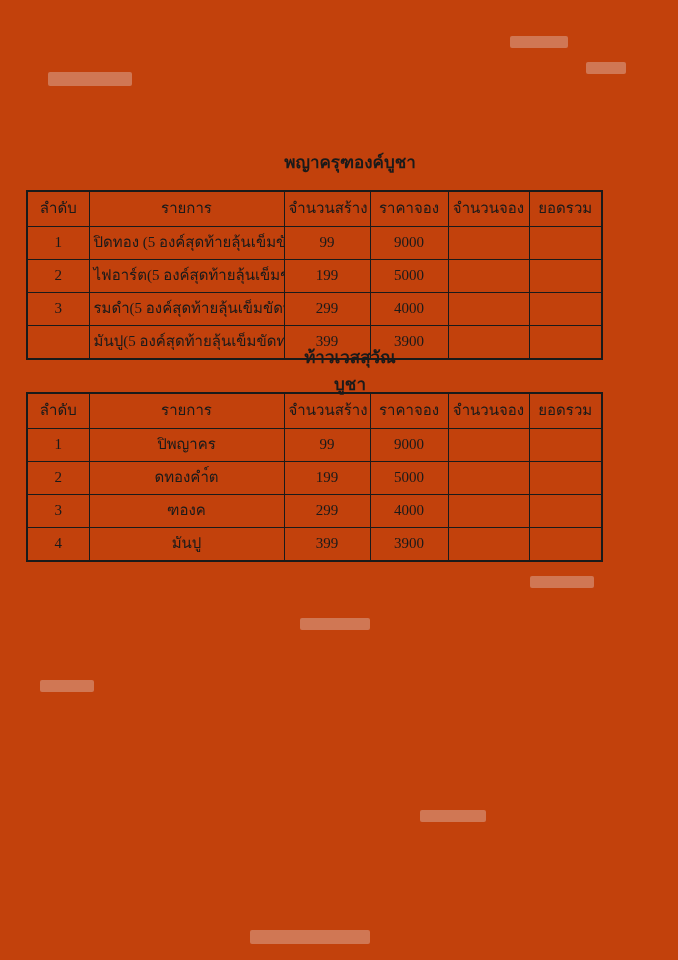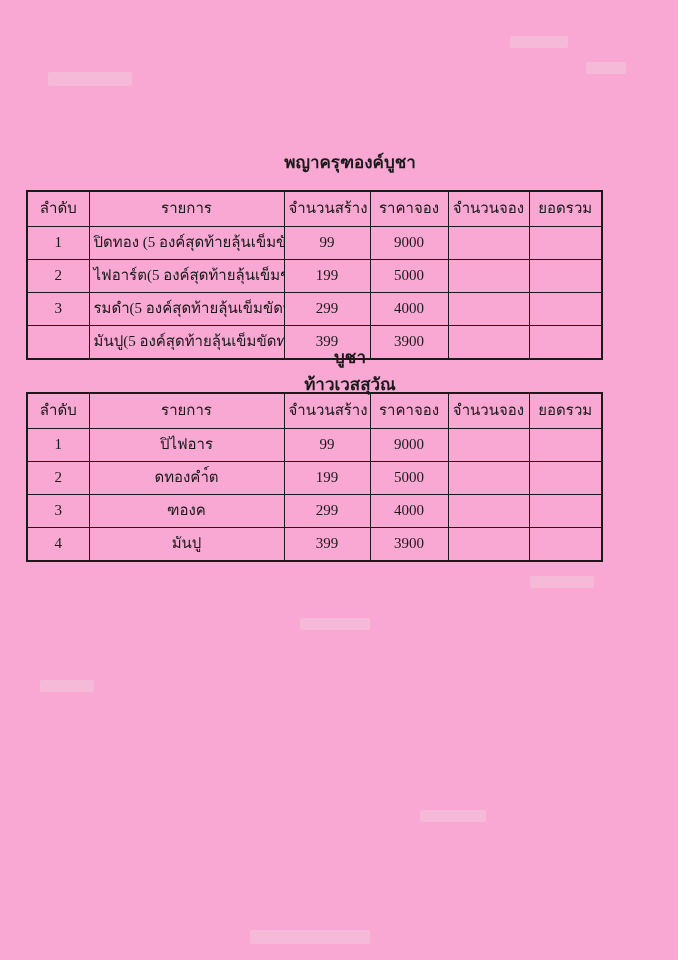--- a/index.html
+++ b/index.html
@@ -4,21 +4,21 @@
 <style>
   html, body {
     margin: 0;
     padding: 0;
     background: #ffffff;
   }
   .page {
     position: relative;
     width: 678px;
     height: 960px;
-    background: #f9a8d4;
+    background: #c2410c;
     font-family: "Liberation Serif", "DejaVu Serif", serif;
     color: #111111;
     overflow: hidden;
   }
   .doc-title {
     position: absolute;
     left: 90px;
     width: 520px;
     text-align: center;
     font-size: 17px;
@@ -137,22 +137,22 @@
         <td class="item-left">มันปู(5 องค์สุดท้ายลุ้นเข็มขัดทองคำ)</td>
         <td>399</td>
         <td>3900</td>
         <td></td>
         <td></td>
       </tr>
     </tbody>
   </table>
 
   <div class="doc-title title-2">
+    <span class="line">ท้าวเวสสุวัณ</span>
     <span class="line">บูชา</span>
-    <span class="line">ท้าวเวสสุวัณ</span>
   </div>
 
   <table class="doc-table table-2">
     <colgroup>
       <col class="c-no">
         <col class="c-item">
         <col class="c-made">
       <col class="c-price">
         <col class="c-resv">
         <col class="c-total">
@@ -163,21 +163,21 @@
         <th>รายการ</th>
         <th>จำนวนสร้าง</th>
         <th>ราคาจอง</th>
         <th>จำนวนจอง</th>
         <th>ยอดรวม</th>
       </tr>
     </thead>
     <tbody>
       <tr>
         <td>1</td>
-        <td>ปิไฟอาร</td>
+        <td>ปิพญาคร</td>
         <td>99</td>
         <td>9000</td>
         <td></td>
         <td></td>
       </tr>
       <tr>
         <td>2</td>
         <td>ดทองคำ์ต</td>
         <td>199</td>
         <td>5000</td>

